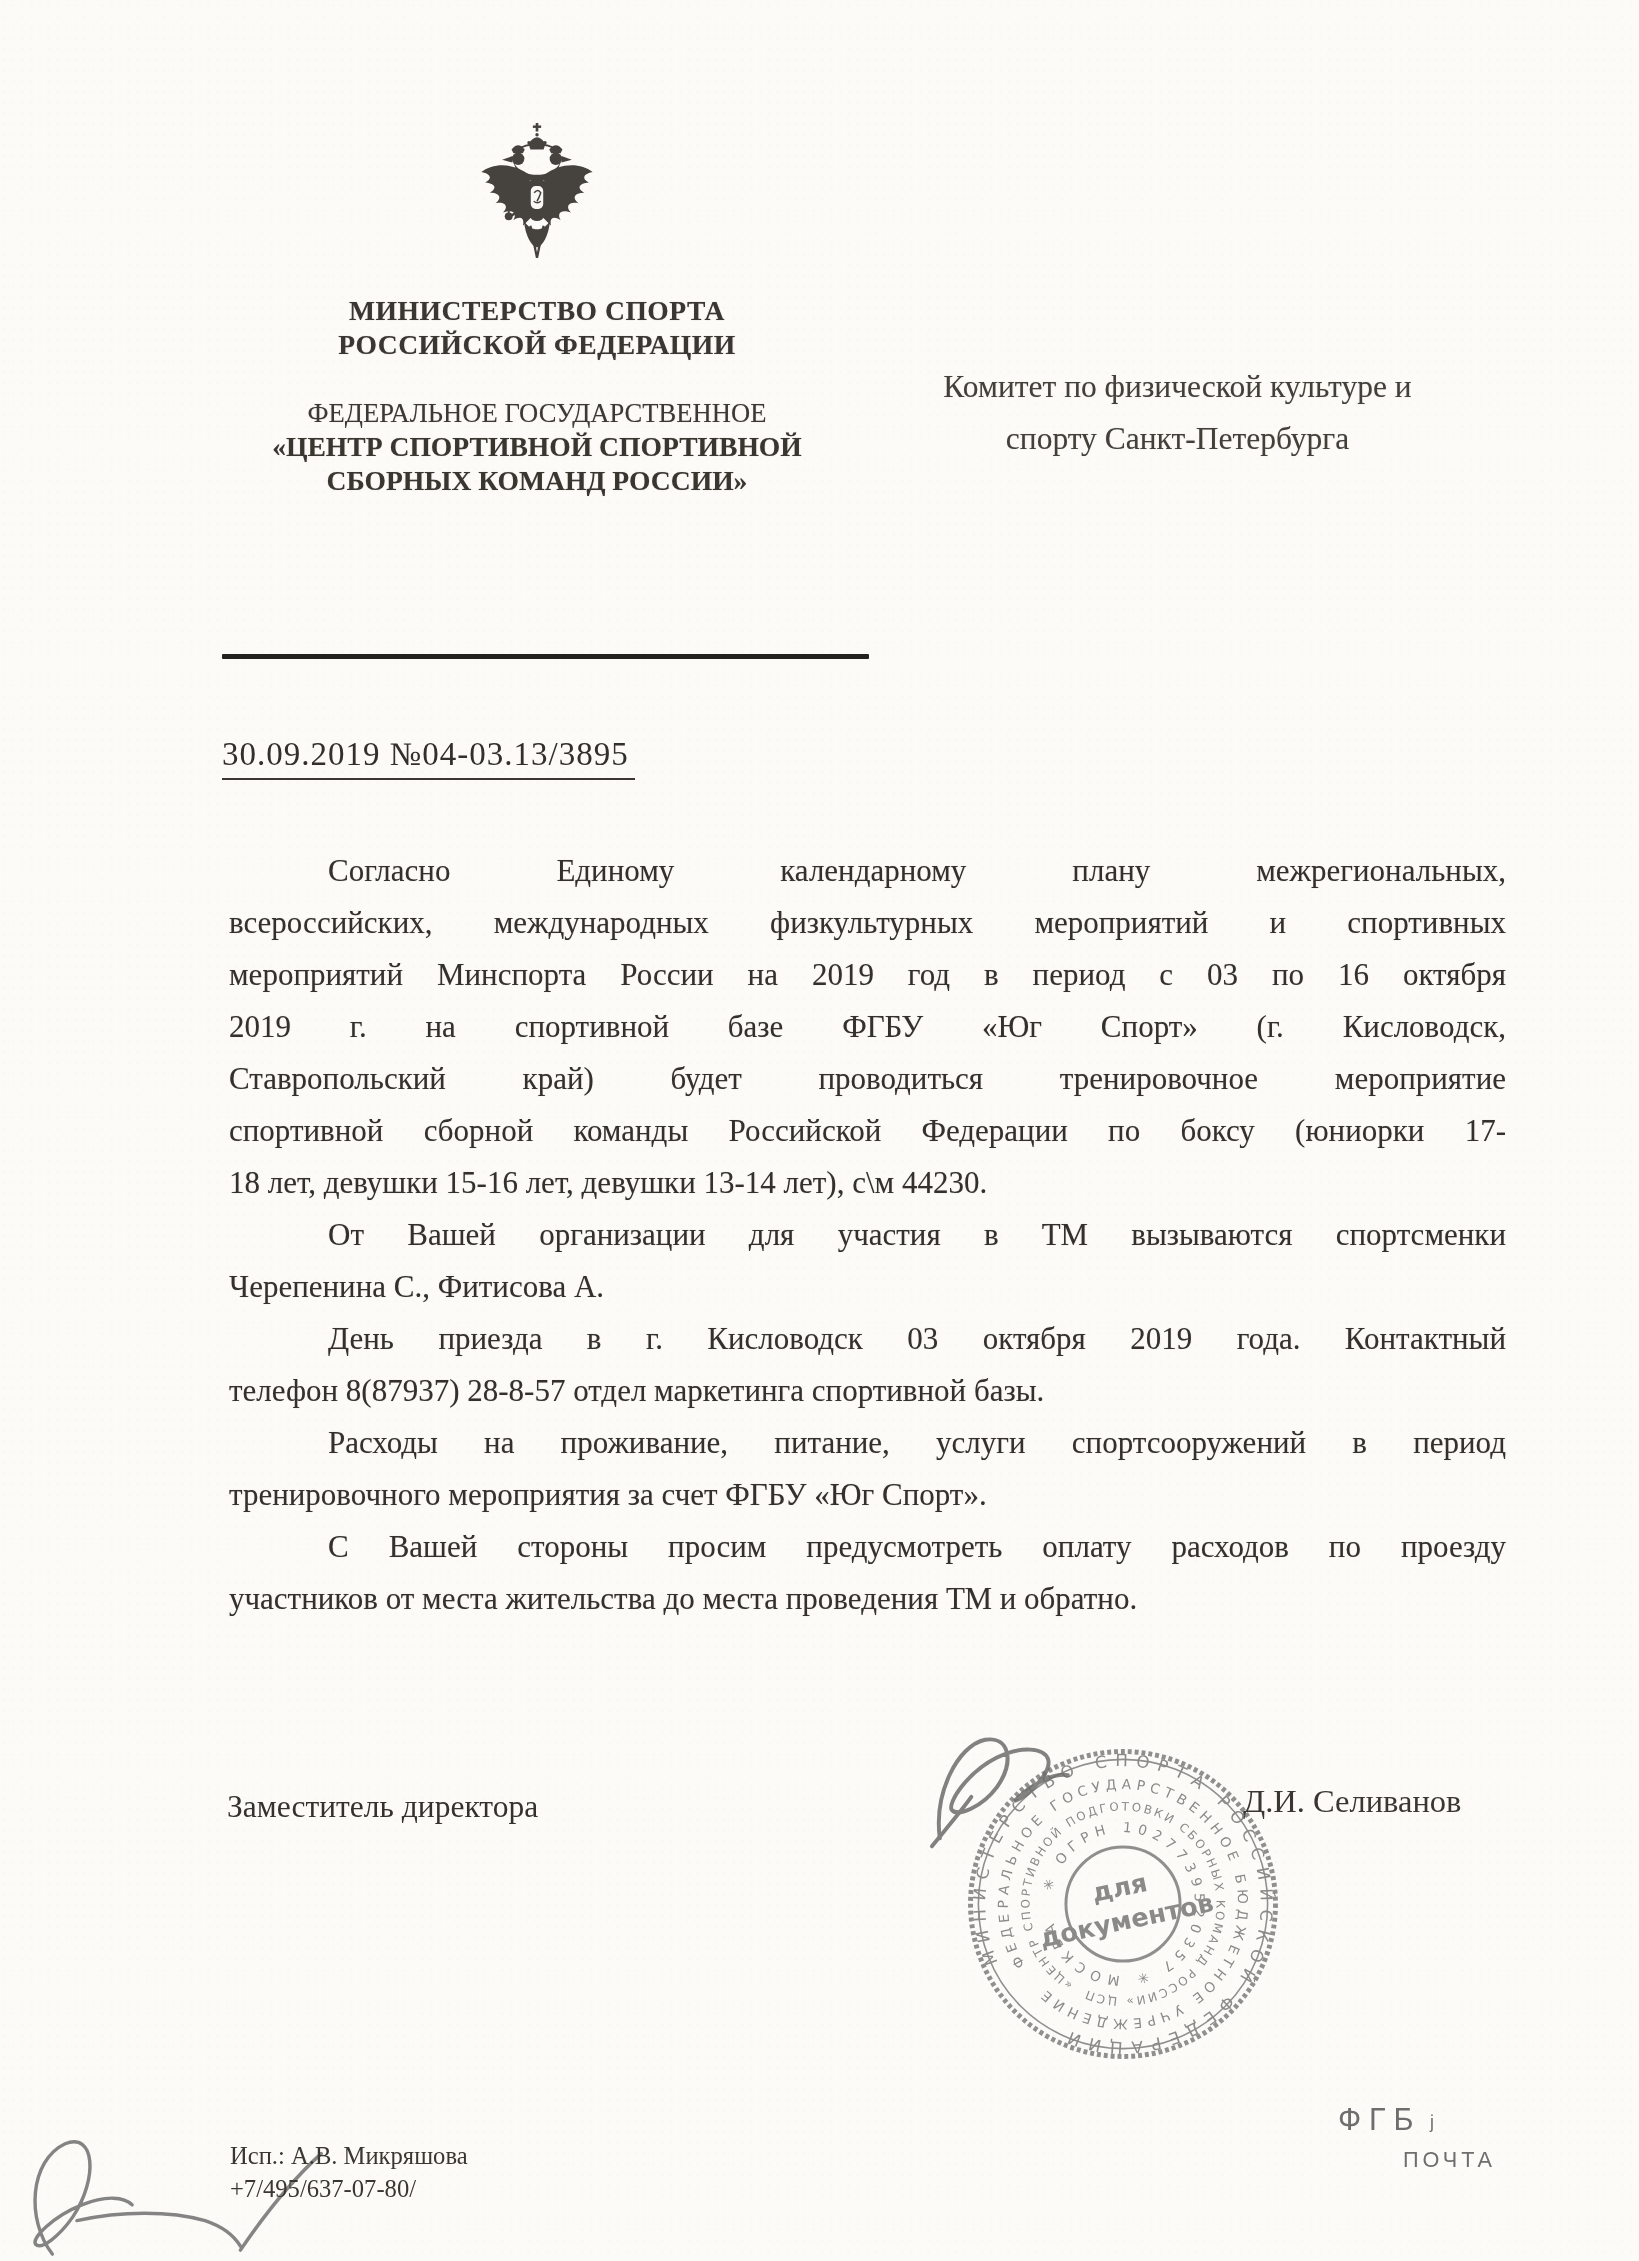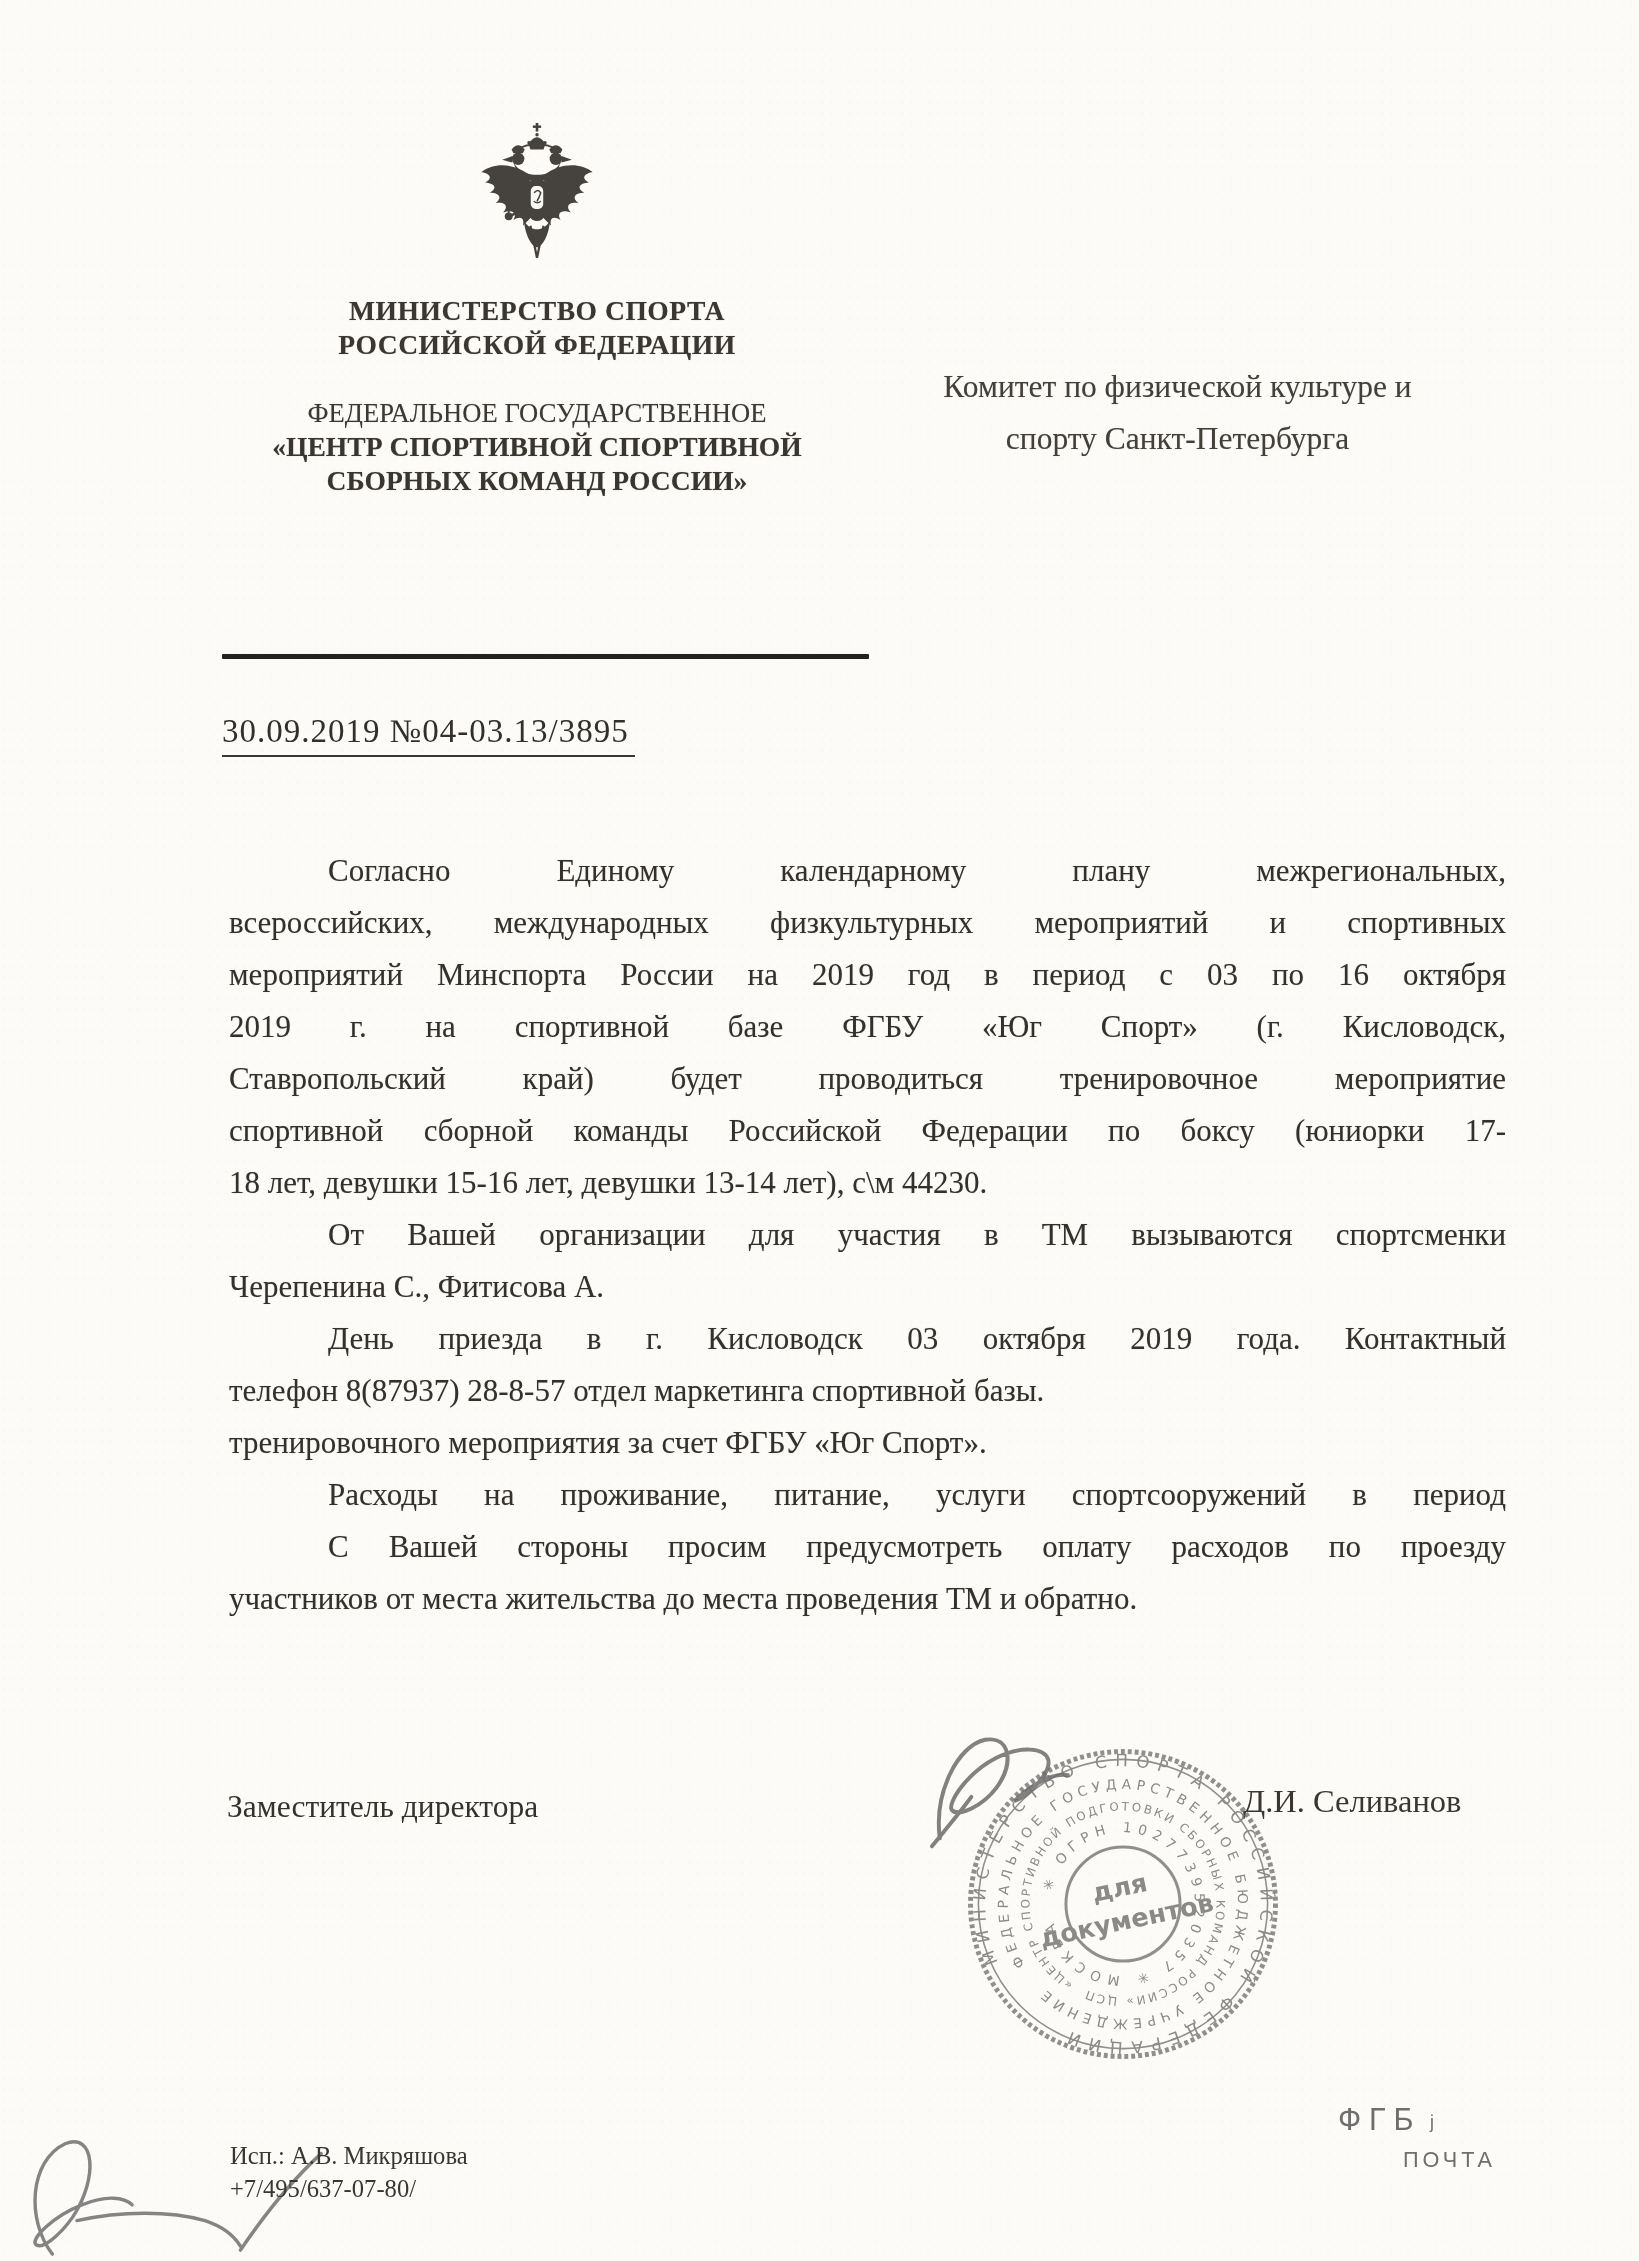--- a/index.html
+++ b/index.html
@@ -17,21 +17,21 @@
   .abs{position:absolute;}
   
   .coat{left:471px;top:108px;width:132px;height:179px;}
   .lh-block{left:153px;width:768px;text-align:center;}
   .ministry{top:294px;font-weight:bold;font-size:27.6px;line-height:34px;color:#3a3732;letter-spacing:0.5px;text-shadow:0 0 1px rgba(55,50,45,.35);}
   .org{top:396px;font-size:26.6px;line-height:34px;color:#3c3934;text-shadow:0 0 1px rgba(55,50,45,.3);}
   .org .b{font-weight:bold;font-size:27.6px;color:#393630;}
   .contacts{top:552px;font-size:25px;line-height:36px;color:#3c3934;}
   .separator{left:222px;top:654px;width:647px;height:4.9px;background:#24221f;border-radius:1px;}
   .recipient{left:887px;top:361px;width:581px;text-align:center;font-size:31.5px;line-height:52px;color:#43403a;text-shadow:0 0 1px rgba(70,65,58,.3);}
-  .refline{left:222px;top:713px;font-size:33px;letter-spacing:1px;color:#33302b;}
+  .refline{left:222px;top:736px;font-size:33px;letter-spacing:1px;color:#33302b;}
   .refline span{display:inline-block;border-bottom:2.5px solid #3a3631;padding:0 5.9px 4.9px 0;}
   
   .body-text{left:229px;top:845px;width:1277px;font-size:31px;color:#34312c;text-shadow:0 0 1px rgba(52,49,44,.28);}
   .body-line{line-height:52px;text-align:justify;text-align-last:justify;white-space:normal;}
   .body-line.first{text-indent:99px;}
   .body-line.last{text-align-last:left;}
   
   .sig-title{left:227px;top:1789px;font-size:31.5px;color:#35322d;}
   .sig-name{left:1243px;top:1783px;font-size:32.5px;color:#3a3731;}
   .sig-scribble{left:926px;top:1716px;width:266px;height:148px;}
@@ -119,22 +119,22 @@
       <div class="body-line">всероссийских, международных физкультурных мероприятий и спортивных</div>
       <div class="body-line">мероприятий Минспорта России на 2019 год в период с 03 по 16 октября</div>
       <div class="body-line">2019 г. на спортивной базе ФГБУ «Юг Спорт» (г. Кисловодск,</div>
       <div class="body-line">Ставропольский край) будет проводиться тренировочное мероприятие</div>
       <div class="body-line">спортивной сборной команды Российской Федерации по боксу (юниорки 17-</div>
       <div class="body-line last">18 лет, девушки 15-16 лет, девушки 13-14 лет), с\м 44230.</div>
       <div class="body-line first">От Вашей организации для участия в ТМ вызываются спортсменки</div>
       <div class="body-line last">Черепенина С., Фитисова А.</div>
       <div class="body-line first">День приезда в г. Кисловодск  03 октября 2019 года. Контактный</div>
       <div class="body-line last">телефон 8(87937) 28-8-57 отдел маркетинга спортивной базы.</div>
+      <div class="body-line first">Расходы на проживание, питание, услуги спортсооружений в период</div>
       <div class="body-line last">тренировочного мероприятия за счет ФГБУ «Юг Спорт».</div>
-      <div class="body-line first">Расходы на проживание, питание, услуги спортсооружений в период</div>
       <div class="body-line first">С Вашей стороны просим предусмотреть оплату расходов по проезду</div>
       <div class="body-line last">участников от места жительства до места проведения ТМ и обратно.</div>
     </div>
 
   <div class="abs sig-title">Заместитель директора</div>
   <div class="abs sig-name">Д.И. Селиванов</div>
 
   <svg class="abs stamp" viewBox="-185 -185 370 370" aria-hidden="true">
     <defs>
       <path id="ring1" d="M 0 -140 a 140 140 0 1 1 -0.05 0" fill="none"></path>

